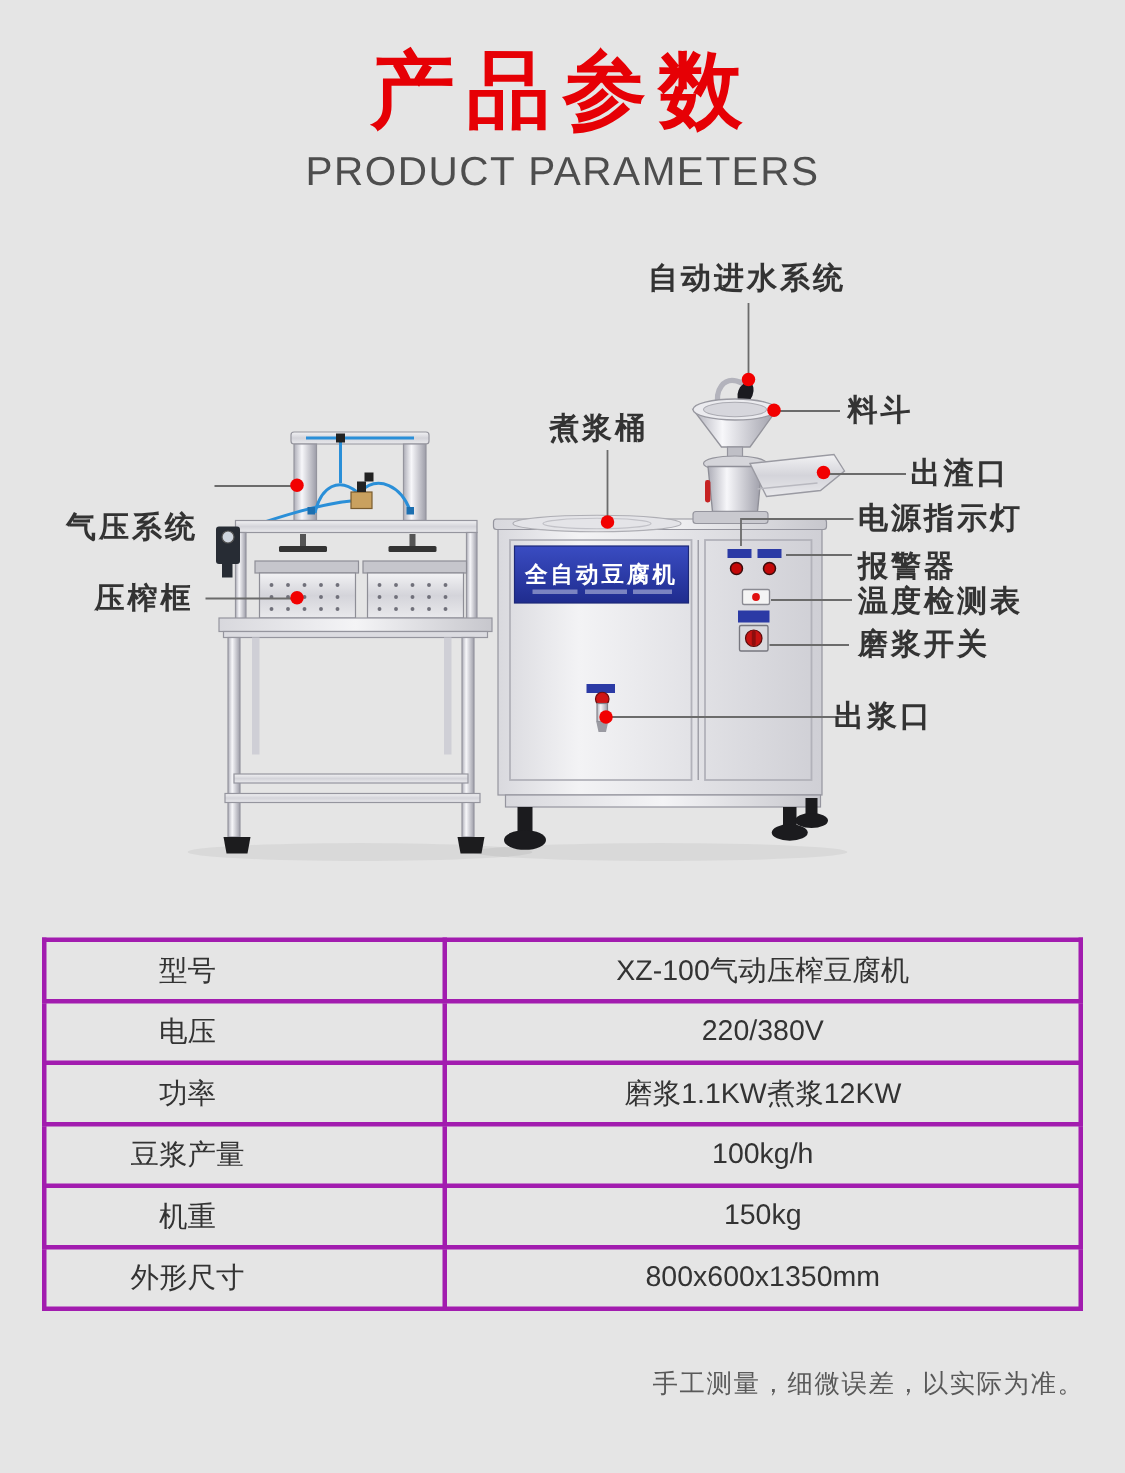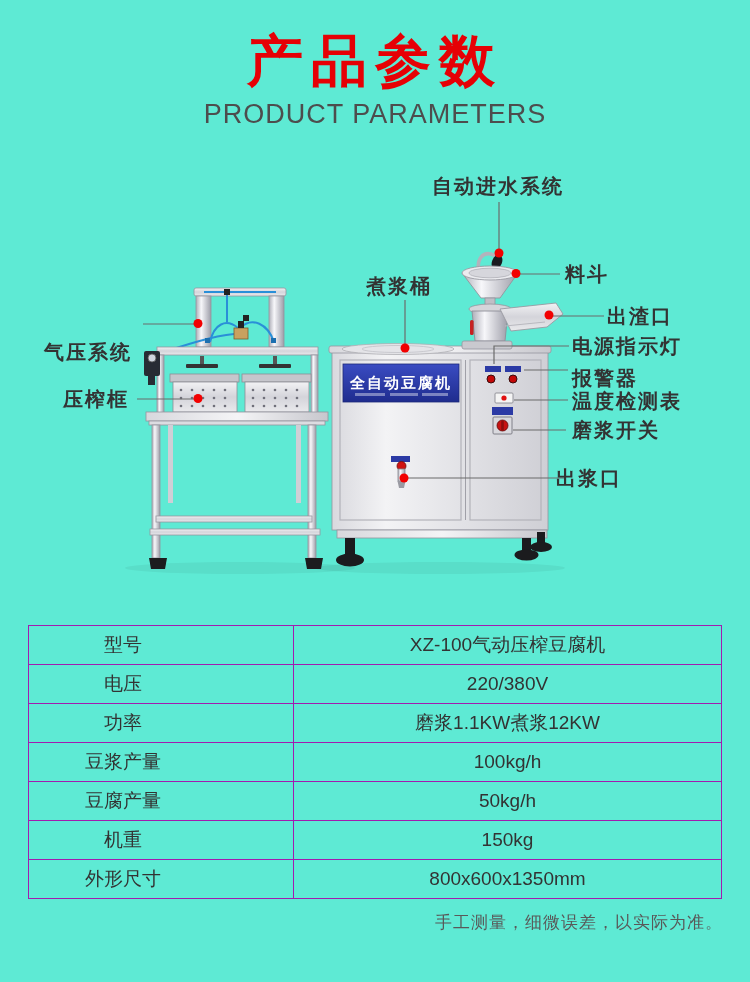--- a/index.html
+++ b/index.html
@@ -1,17 +1,17 @@
 <!DOCTYPE html>
 <html style="--accent-red: #e60005; --dot-red: #f20000; --panel-blue: #2b3aa5;"><head>
 <meta charset="utf-8">
 <style>
   html,body{margin:0;padding:0;background:#fff;}
   body{font-family:"Liberation Sans","DejaVu Sans",sans-serif;}
-  .page{position:relative;width:750px;height:982px;background:#5eead4;overflow:hidden;margin:0 auto;}
+  .page{position:relative;width:750px;height:982px;background:#e5e5e5;overflow:hidden;margin:0 auto;}
 
   .title-cn{
     position:absolute;top:30px;left:0;width:750px;text-align:center;
     font-family:"DejaVu Serif","Liberation Serif",serif;
     font-size:56px;font-weight:700;color:var(--accent-red);
     letter-spacing:8px;line-height:1.1;
   }
   .title-en{
     position:absolute;top:99px;left:0;width:750px;text-align:center;
     font-size:27px;font-weight:400;color:#4d4d4d;letter-spacing:1px;
@@ -22,21 +22,21 @@
   .callout-label{
     position:absolute;font-size:20px;font-weight:600;color:#333;
     letter-spacing:2px;white-space:nowrap;line-height:1;
   }
 
   .spec-table{
     position:absolute;top:625px;left:28px;width:694px;
     border-collapse:collapse;table-layout:fixed;
   }
   .spec-table td{
-    border:1px solid #a21caf;height:38px;font-size:19px;color:#333;
+    border:3px solid #a21caf;height:38px;font-size:19px;color:#333;
     padding:0;vertical-align:middle;
   }
   td.spec-label{width:264px;}
   td.spec-label span{display:inline-block;margin-left:46px;width:96px;text-align:center;}
   td.spec-value{text-align:center;}
 
   .note{
     position:absolute;top:911px;right:27px;
     font-size:17px;color:#595959;letter-spacing:1px;
   }
@@ -294,24 +294,20 @@
       </tr>
       <tr>
         <td class="spec-label"><span>功率</span></td>
         <td class="spec-value">磨浆1.1KW煮浆12KW</td>
       </tr>
       <tr>
         <td class="spec-label"><span>豆浆产量</span></td>
         <td class="spec-value">100kg/h</td>
       </tr>
       <tr>
-        <td class="spec-label"><span>豆腐产量</span></td>
-        <td class="spec-value">50kg/h</td>
-      </tr>
-      <tr>
         <td class="spec-label"><span>机重</span></td>
         <td class="spec-value">150kg</td>
       </tr>
       <tr>
         <td class="spec-label"><span>外形尺寸</span></td>
         <td class="spec-value">800x600x1350mm</td>
       </tr>
     </tbody>
   </table>
 

